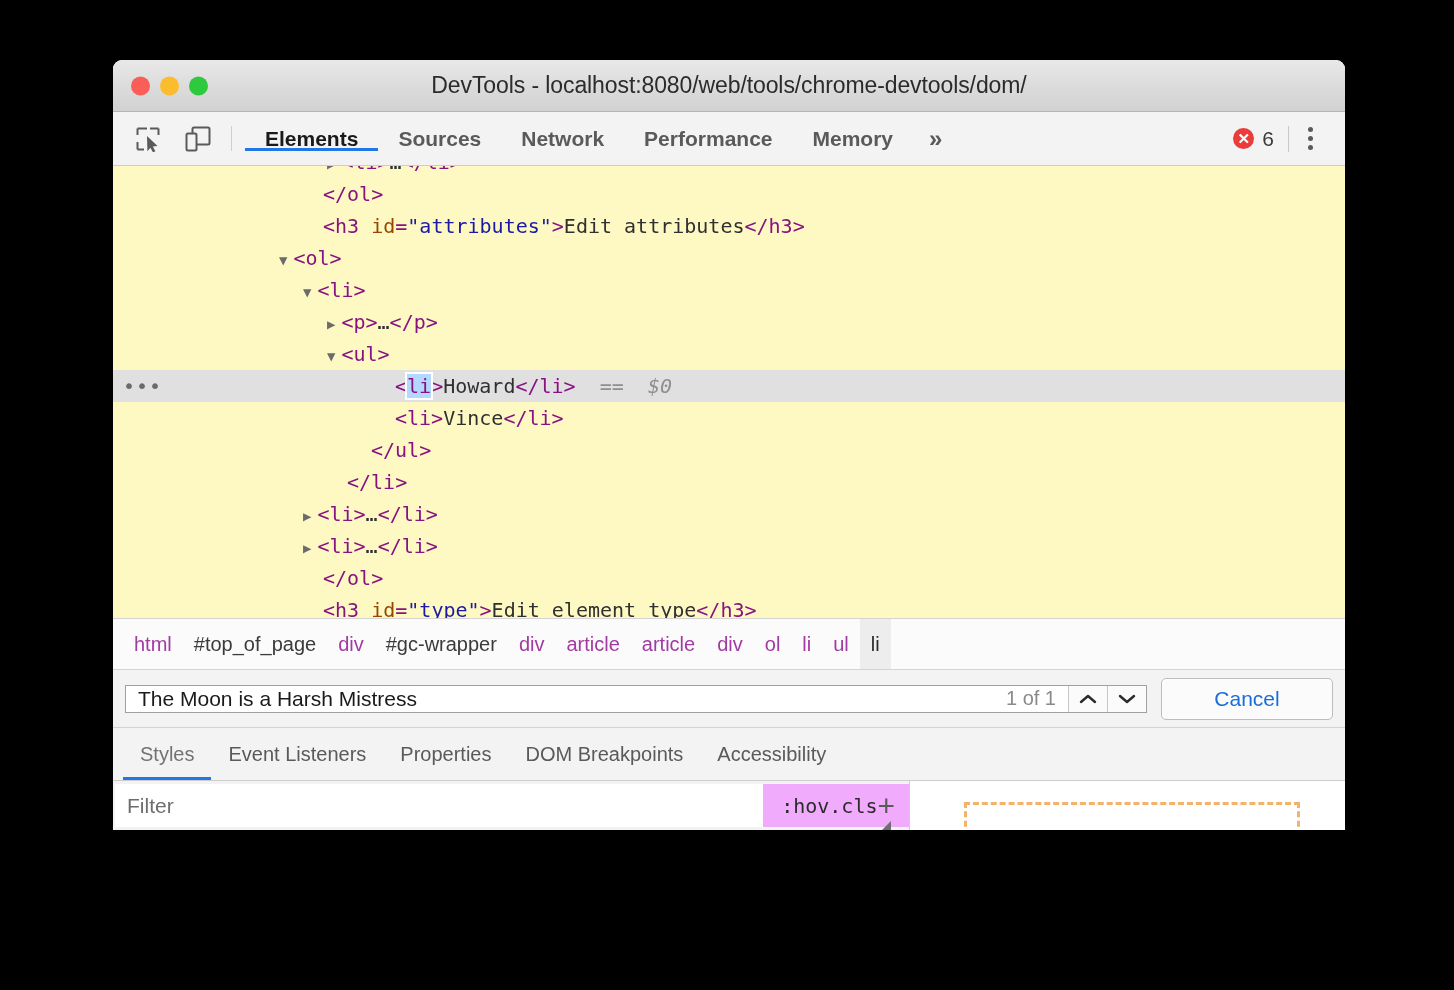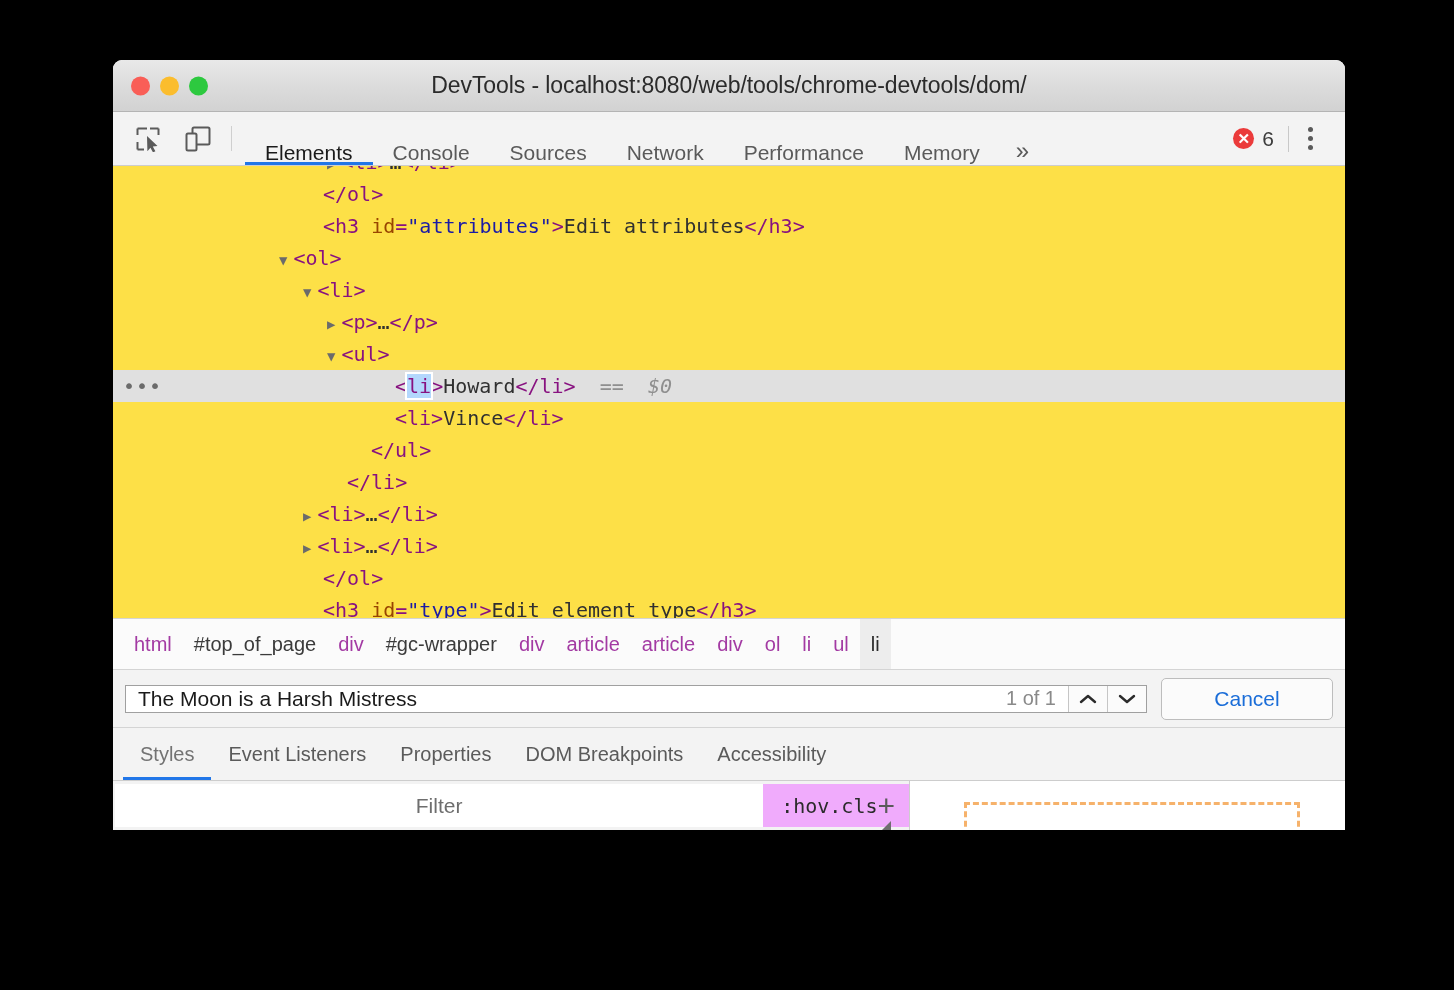--- a/index.html
+++ b/index.html
@@ -82,23 +82,24 @@
     justify-content: center;
   }
   .tb-sep {
     width: 1px;
     background: #cfcfcf;
     margin: 14px 13px 14px 15px;
     flex: 0 0 1px;
   }
   .tabs {
     display: flex;
-    align-items: flex-end;
+    align-items: center;
     flex: 1 1 auto;
     min-width: 0;
+    font-weight: bold;
   }
   .tab {
     display: flex;
     align-items: center;
     padding: 0 20px;
     font-size: 21px;
     color: #5a5a5a;
     white-space: nowrap;
     position: relative;
   }
@@ -160,21 +161,21 @@
   .kebab i {
     width: 5px; height: 5px;
     border-radius: 50%;
     background: #5a5a5a;
     display: block;
   }
 
   
   .dom-tree {
     flex: 0 0 452px;
-    background: #fde047;
+    background: #fef9c3;
     position: relative;
     overflow: hidden;
     font-family: "DejaVu Sans Mono", "Liberation Mono", monospace;
     font-size: 20px;
     line-height: 32px;
     padding-top: 0px;
   }
   .node {
     white-space: pre;
     height: 32px;
@@ -346,21 +347,20 @@
     flex: 1 1 auto;
     margin: 0;
     background: #ffffff;
     border: none;
     outline: none;
     font-size: 21px;
     color: #1a1a1a;
     padding: 0 12px;
     font-family: "Liberation Sans", sans-serif;
     min-width: 0;
-    text-align: center;
   }
   .filter-input::placeholder { color: #6e6e6e; }
   .pseudo-btns {
     display: flex;
     align-items: center;
     padding: 0 14px 0 18px;
     background: #f0abfc;
   }
   .pbtn {
     font-family: "DejaVu Sans Mono", "Liberation Mono", monospace;
@@ -421,23 +421,20 @@
         <svg width="26" height="26" viewBox="0 0 26 26">
           <rect x="7.5" y="1.5" width="17" height="17" rx="1.5" stroke="#5a5a5a" stroke-width="2" fill="none"></rect>
           <rect x="1.5" y="7.5" width="10" height="17" rx="1.5" stroke="#5a5a5a" stroke-width="2" fill="#f3f3f3"></rect>
         </svg>
       </span>
     </div>
     <div class="tb-sep"></div>
     <div class="tabs">
       <div class="tab active">
           <span>Elements</span>
-        </div>
-      <div class="tab">
-          <span>Console</span>
         </div>
       <div class="tab">
           <span>Sources</span>
         </div>
       <div class="tab">
           <span>Network</span>
         </div>
       <div class="tab">
           <span>Performance</span>
         </div>

